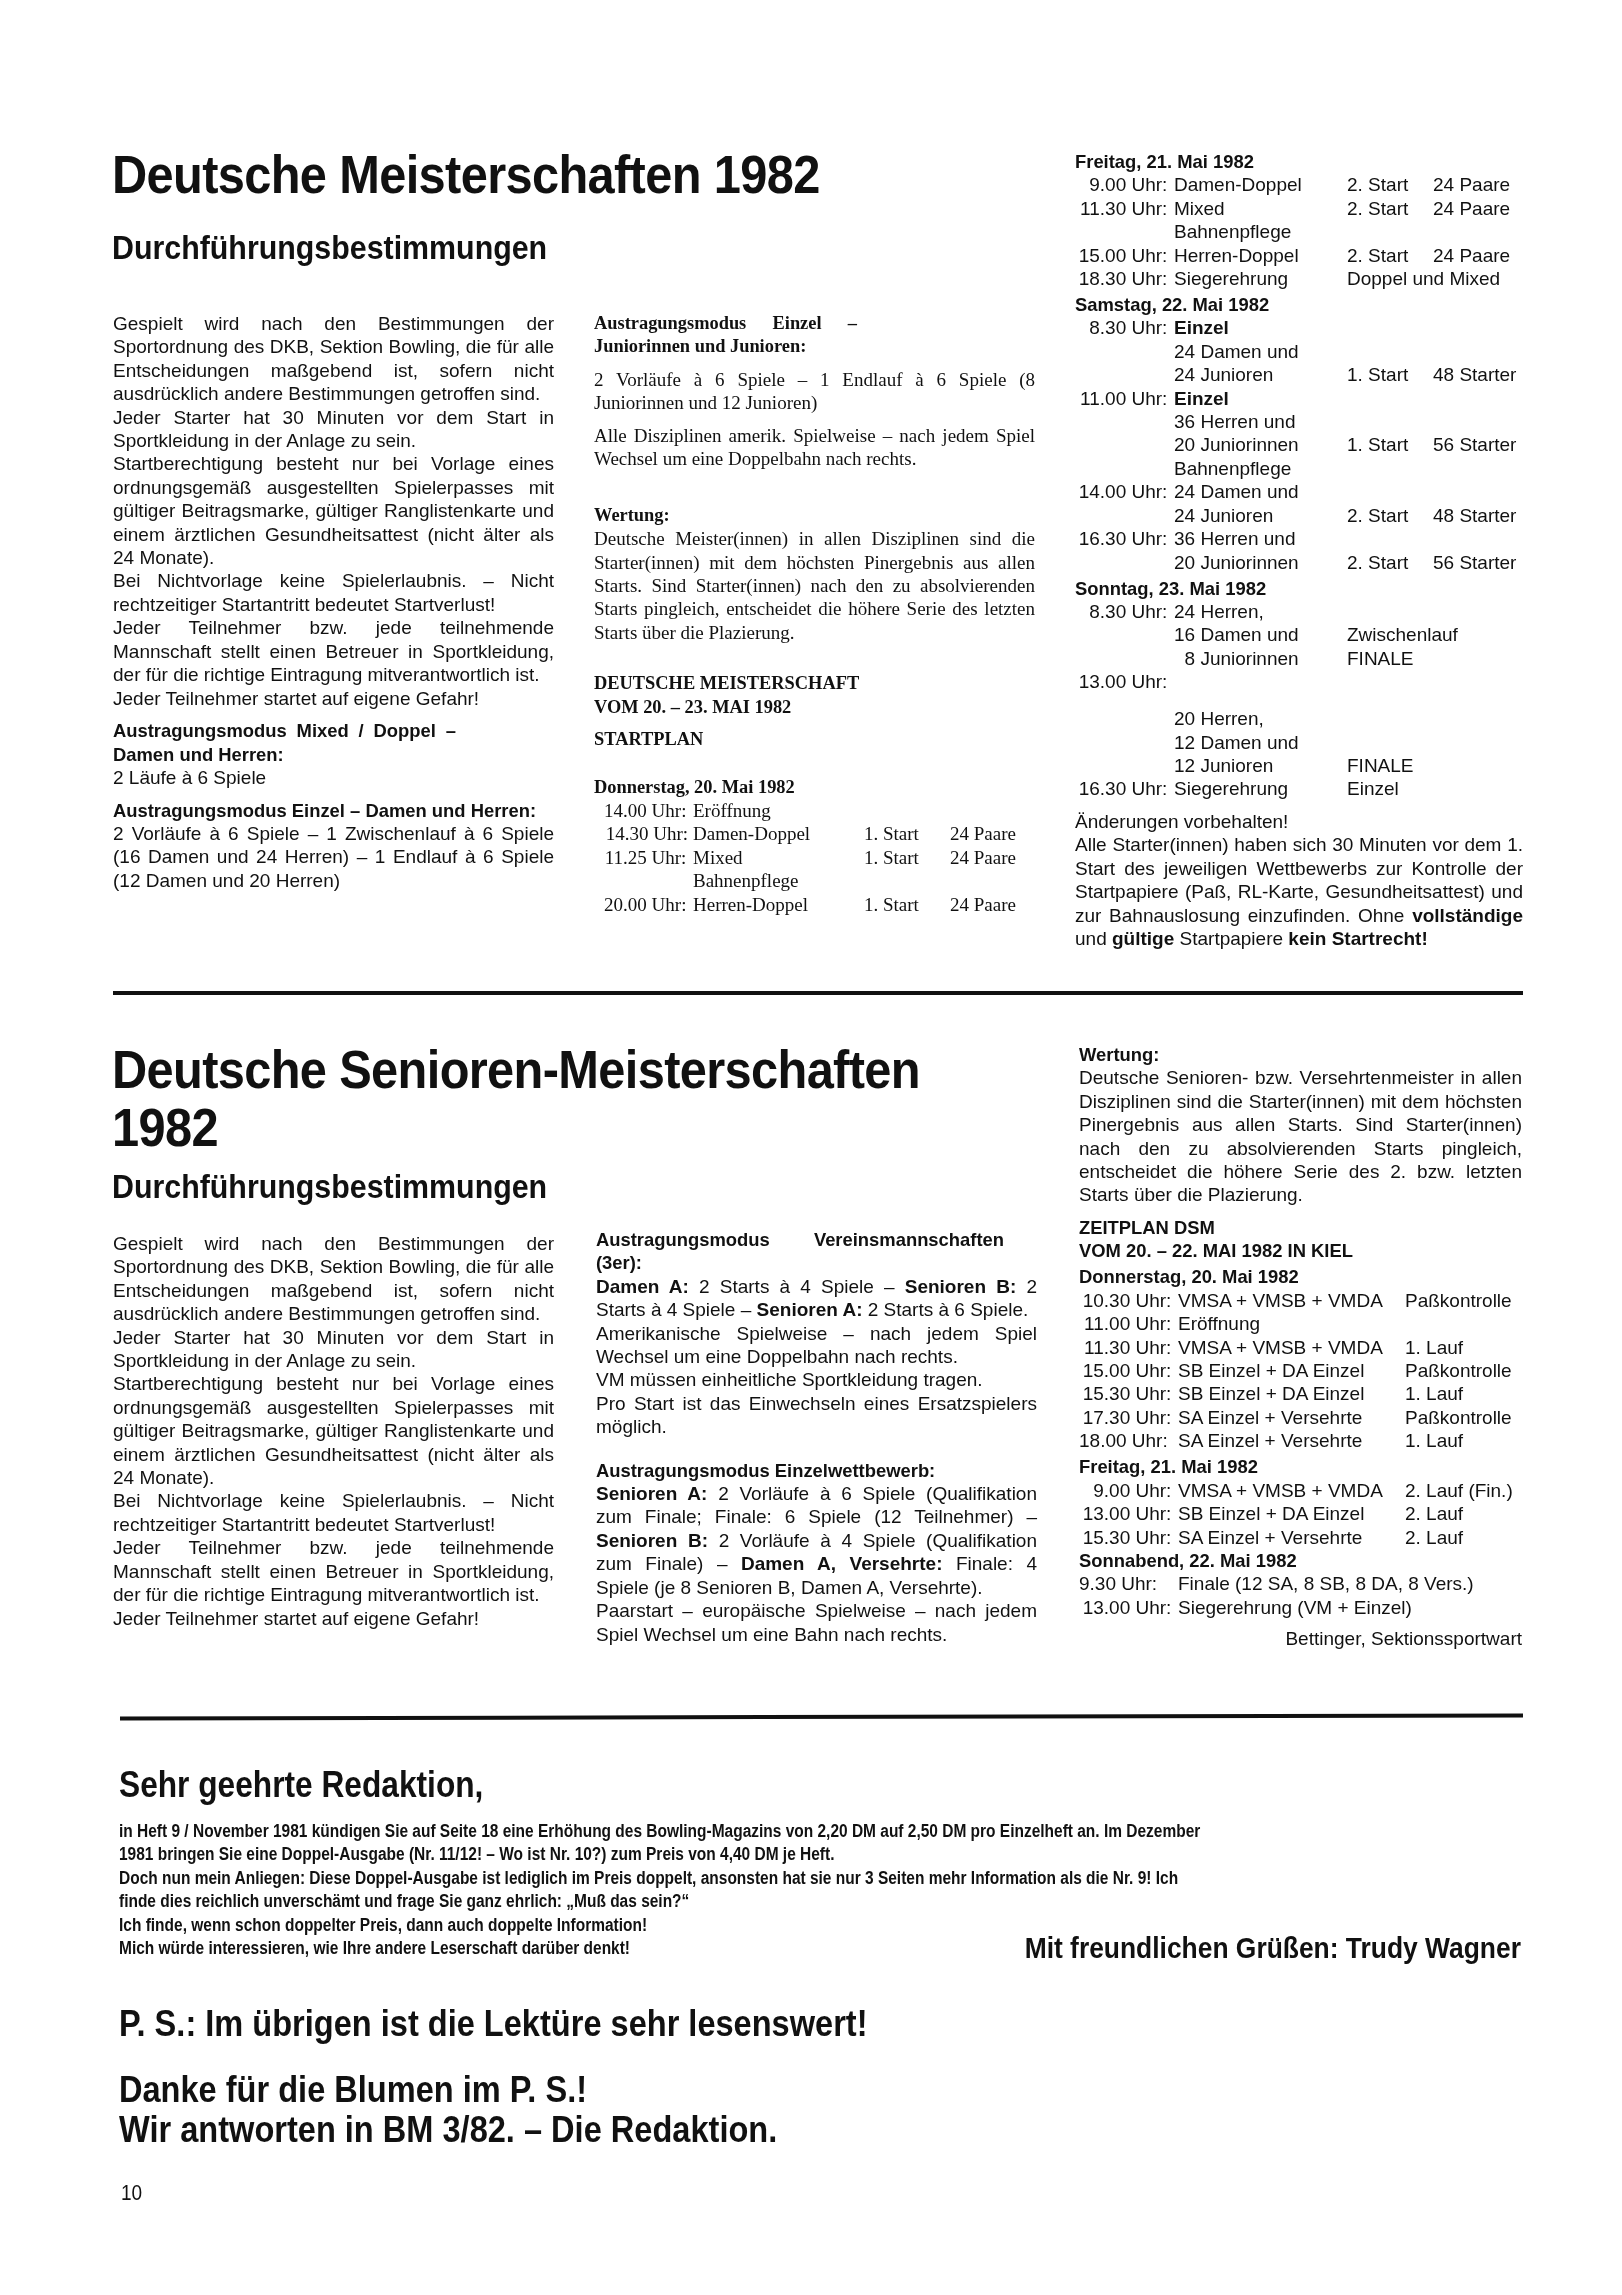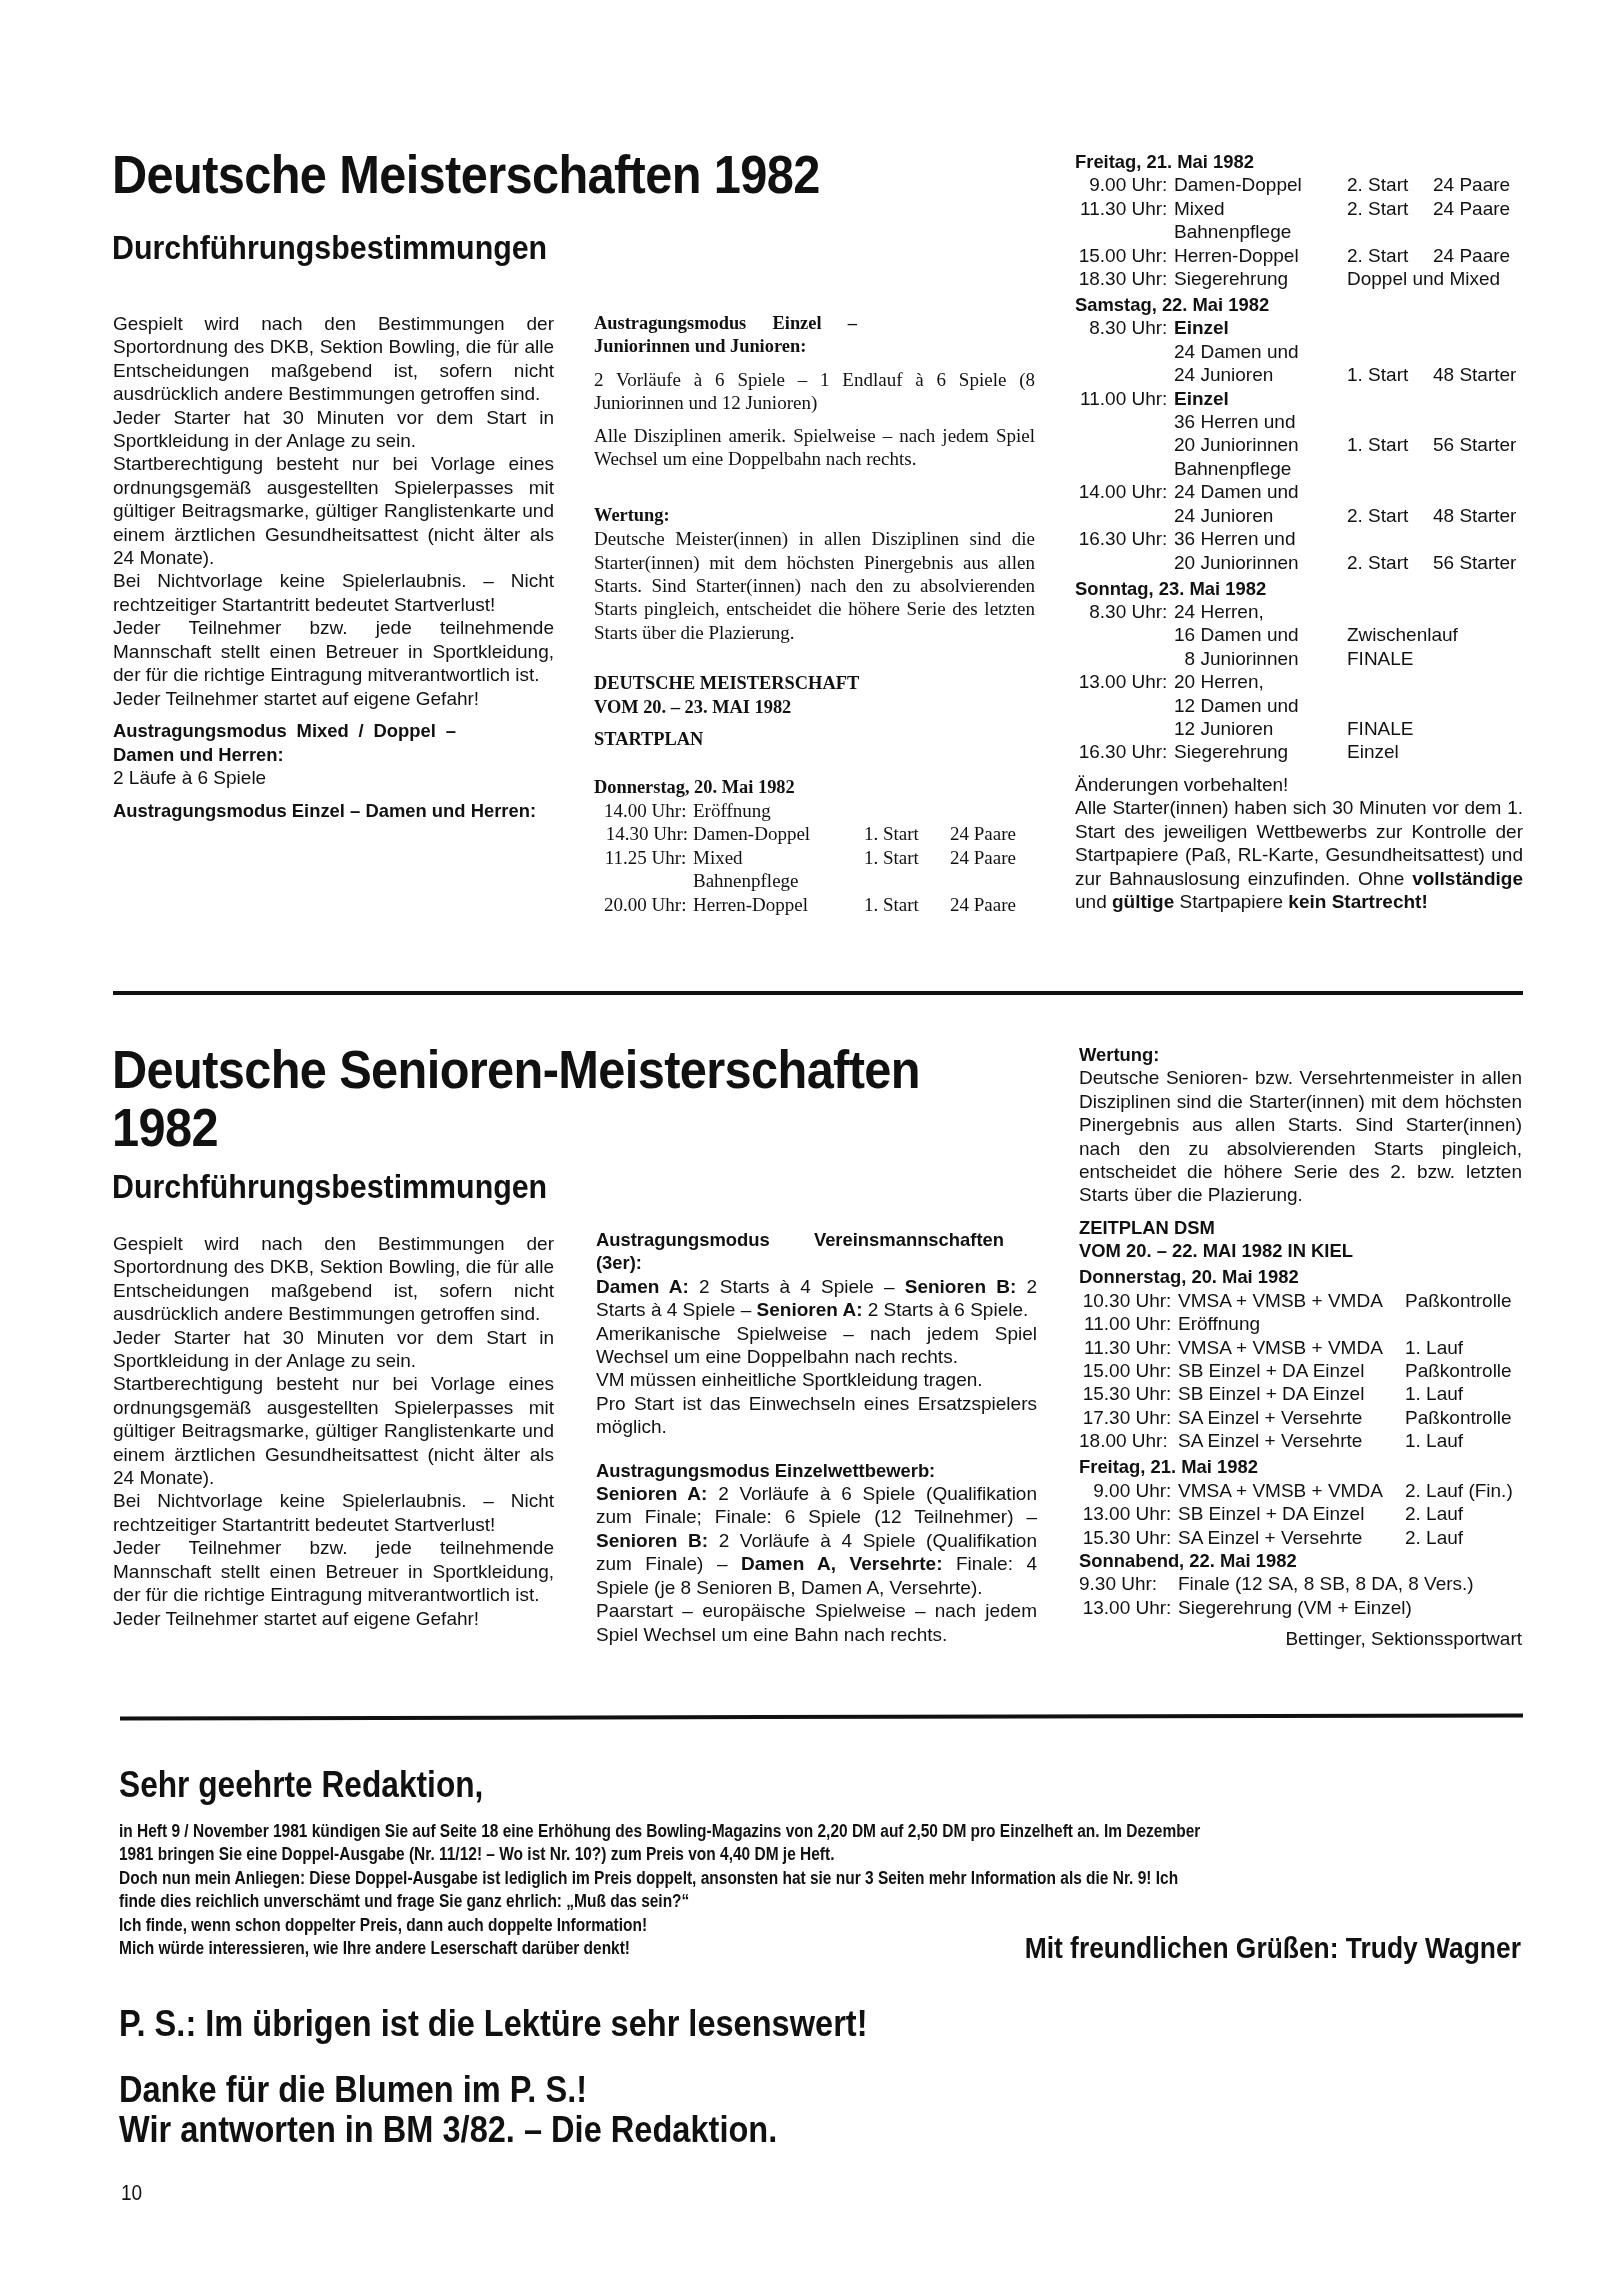--- a/index.html
+++ b/index.html
@@ -38,20 +38,21 @@
   <p>Jeder Starter hat 30 Minuten vor dem Start in Sportkleidung in der Anlage zu sein.</p>
   <p>Startberechtigung besteht nur bei Vorlage eines ordnungsgemäß ausgestellten Spielerpasses mit gültiger Beitragsmarke, gültiger Ranglistenkarte und einem ärztlichen Gesundheitsattest (nicht älter als 24 Monate).</p>
   <p>Bei Nichtvorlage keine Spielerlaubnis. – Nicht rechtzeitiger Startantritt bedeutet Startverlust!</p>
   <p>Jeder Teilnehmer bzw. jede teilnehmende Mannschaft stellt einen Betreuer in Sportkleidung, der für die richtige Eintragung mitverantwortlich ist.</p>
   <p>Jeder Teilnehmer startet auf eigene Gefahr!</p>
   <div class="gap"></div>
   <p class="lbl" style="width:343px;">Austragungsmodus Mixed / Doppel – Damen und Herren:</p>
   <p>2 Läufe à 6 Spiele</p>
   <div class="gap"></div>
   <p class="lbl">Austragungsmodus Einzel – Damen und Herren:</p>
+  <p>2 Vorläufe à 6 Spiele – 1 Zwischenlauf à 6 Spiele (16 Damen und 24 Herren) – 1 Endlauf à 6 Spiele (12 Damen und 20 Herren)</p>
 </div>
 
 <div class="abs body" style="left:594px; top:312px; width:441px;font-family:Liberation Serif, serif;">
   <p class="lbl" style="width:263px;">Austragungsmodus Einzel – Juniorinnen und Junioren:</p>
   <div class="gap"></div>
   <p>2 Vorläufe à 6 Spiele – 1 Endlauf à 6 Spiele (8 Juniorinnen und 12 Junioren)</p>
   <div class="gap"></div>
   <p>Alle Disziplinen amerik. Spielweise – nach jedem Spiel Wechsel um eine Doppelbahn nach rechts.</p>
   <div style="height:33px;"></div>
   <p class="lbl">Wertung:</p>
@@ -224,21 +225,21 @@
           <span class="c4" style="width: 92px; white-space: pre;"></span>
         </div>
         <div class="row">
           <span class="t" style="width: 99px; text-align: right; padding-right: 6.6px; box-sizing: border-box; white-space: pre;"></span>
           <span class="ev" style="width: 173px; white-space: pre;">  8 Juniorinnen</span>
           <span class="c3" style="width: 86px; white-space: pre;">FINALE</span>
           <span class="c4" style="width: 92px; white-space: pre;"></span>
         </div>
         <div class="row">
           <span class="t" style="width: 99px; text-align: right; padding-right: 6.6px; box-sizing: border-box; white-space: pre;">13.00 Uhr:</span>
-          <span class="ev" style="width: 173px; white-space: pre;">20 Herren,</span>
+          <span class="ev" style="width: 173px; white-space: pre; margin-top: 37px;">20 Herren,</span>
           <span class="c3" style="width: 86px; white-space: pre;"></span>
           <span class="c4" style="width: 92px; white-space: pre;"></span>
         </div>
         <div class="row">
           <span class="t" style="width: 99px; text-align: right; padding-right: 6.6px; box-sizing: border-box; white-space: pre;"></span>
           <span class="ev" style="width: 173px; white-space: pre;">12 Damen und</span>
           <span class="c3" style="width: 86px; white-space: pre;"></span>
           <span class="c4" style="width: 92px; white-space: pre;"></span>
         </div>
         <div class="row">

